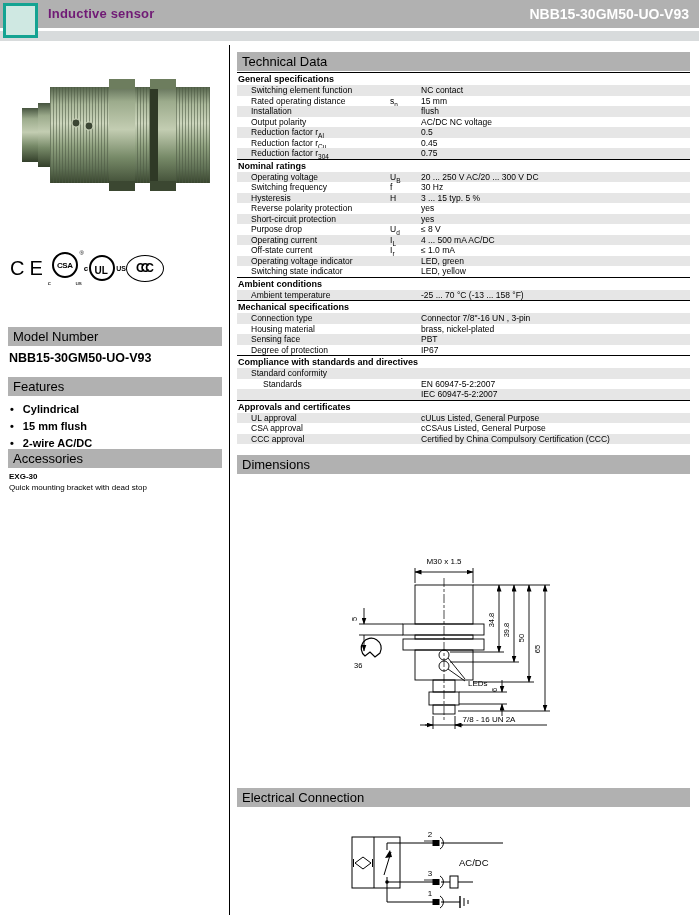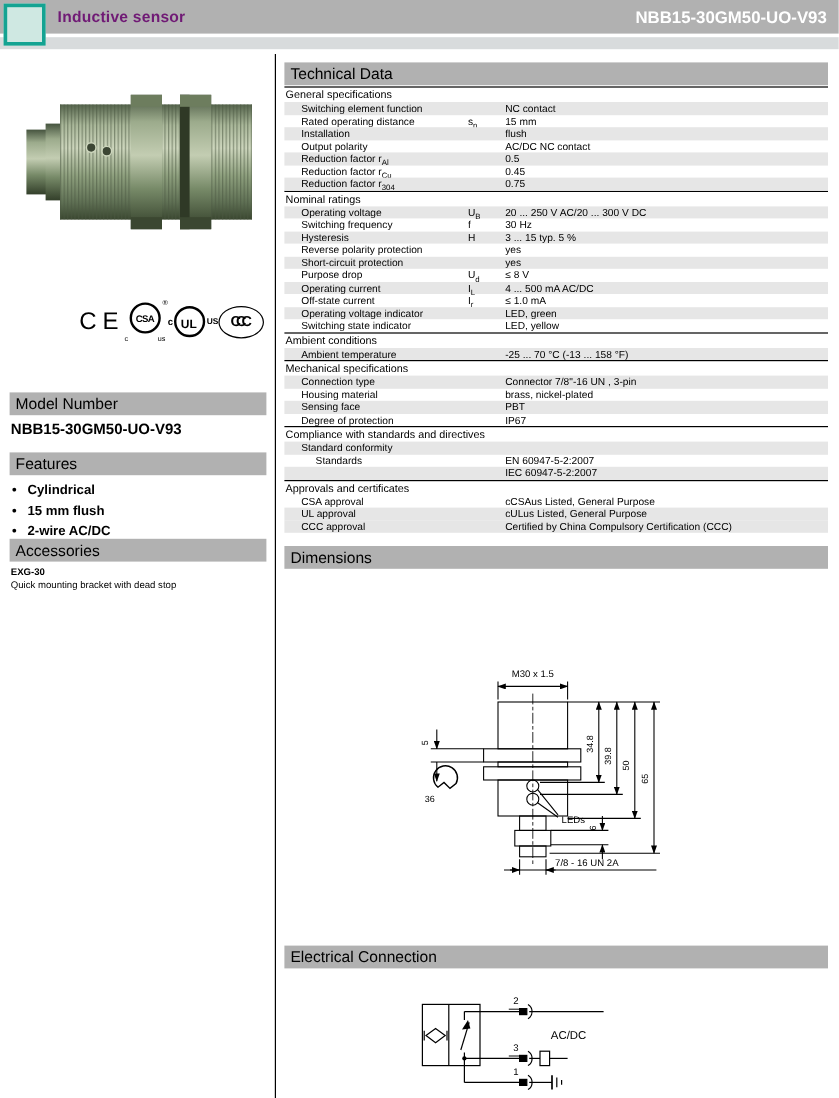--- a/index.html
+++ b/index.html
@@ -11,21 +11,21 @@
   .hsq{position:absolute;left:3px;top:3px;width:35px;height:35px;background:#cfe8e2;border:3px solid #14a392;z-index:3}
   .htitle{position:absolute;left:48px;top:6px;font-size:13px;font-weight:bold;color:#701a75;letter-spacing:.2px}
   .hmodel{position:absolute;right:10px;top:6px;font-size:14px;font-weight:bold;color:#fff}
   .hstrip{position:absolute;left:0;top:31px;width:699px;height:10px;background:#d8dbdc}
   .vdiv{position:absolute;left:229px;top:45px;width:1px;height:870px;background:#000}
 
   .secbar{background:#b1b1b1;font-weight:normal;font-size:13px;line-height:19px;height:19px;padding-left:5px;color:#000}
 
   
   .photo-wrap{position:absolute;left:14px;top:75px;width:202px;height:120px}
-  .logos{position:absolute;left:10px;top:246px;width:210px;height:44px;display:flex;justify-content:flex-end;align-items:center}
+  .logos{position:absolute;left:10px;top:246px;width:210px;height:44px;display:flex;justify-content:flex-start;align-items:center}
   .ce{font-size:20px;letter-spacing:5px;font-weight:400}
   .csa{position:relative;width:36px;height:40px}
   .csa .circ{position:absolute;left:4px;top:4px;width:26px;height:26px;border:2.5px solid #000;border-radius:50%;display:flex;align-items:center;justify-content:center;font-size:8px;font-weight:bold;letter-spacing:-.5px}
   .csa .c{position:absolute;left:0;bottom:2px;font-size:6px}
   .csa .us{position:absolute;right:2px;bottom:2px;font-size:6px}
   .csa .r{position:absolute;right:0;top:2px;font-size:6px}
   .cul{display:flex;align-items:center}
   .cul .c{font-size:8px;font-weight:bold;margin-right:1px}
   .cul .circ{width:26px;height:26px;border:2px solid #000;border-radius:50%;display:flex;align-items:center;justify-content:center;font-size:10px;font-weight:bold}
   .cul .circ i{font-style:normal;position:relative;top:2px;left:-1px}
@@ -38,21 +38,21 @@
   .ft-list{position:absolute;left:10px;top:401px;list-style:none}
   .ft-list li{font-size:11px;font-weight:bold;height:17px;line-height:17px}
   .ft-list li::before{content:"•";margin-right:9px}
   .ac-bar{position:absolute;left:8px;top:449px;width:214px}
   .ac-name{position:absolute;left:9px;top:472px;font-size:8px;font-weight:bold}
   .ac-desc{position:absolute;left:9px;top:483px;font-size:8px}
 
   
   .td-bar{position:absolute;left:237px;top:52px;width:453px}
   .tech{position:absolute;left:237px;top:72px;width:453px}
-  .tgroup{font-size:9px;font-weight:normal;border-top:1px solid #000;padding:2px 0 1px 1px;line-height:9px}
+  .tgroup{font-size:9px;font-weight:bold;border-top:1px solid #000;padding:2px 0 1px 1px;line-height:9px}
   .trow{position:relative;height:10.5px;font-size:8.5px;line-height:10.5px}
   .trow.shaded{background:#e6e6e6}
   .trow .c-label{position:absolute;left:14px;top:0;white-space:nowrap}
   .trow.indent2 .c-label{left:26px}
   .trow .c-sym{position:absolute;left:153px;top:0}
   .trow .c-val{position:absolute;left:184px;top:0;white-space:nowrap}
   sub{font-size:6.5px;line-height:0}
   .dim-bar{position:absolute;left:237px;top:455px;width:453px}
   .dim-svg{position:absolute;left:237px;top:542px}
   .ec-bar{position:absolute;left:237px;top:788px;width:453px}
@@ -161,21 +161,21 @@
     <div class="c-val"><span>15 mm</span></div>
   </div>
     <div class="trow shaded">
     <div class="c-label"><span>Installation</span><sub></sub></div>
     <div class="c-sym"><span></span><sub></sub></div>
     <div class="c-val"><span>flush</span></div>
   </div>
     <div class="trow">
     <div class="c-label"><span>Output polarity</span><sub></sub></div>
     <div class="c-sym"><span></span><sub></sub></div>
-    <div class="c-val"><span>AC/DC NC contact</span></div>
+    <div class="c-val"><span>AC/DC NC voltage</span></div>
   </div>
     <div class="trow shaded">
     <div class="c-label"><span>Reduction factor r</span><sub>Al</sub></div>
     <div class="c-sym"><span></span><sub></sub></div>
     <div class="c-val"><span>0.5</span></div>
   </div>
     <div class="trow">
     <div class="c-label"><span>Reduction factor r</span><sub>Cu</sub></div>
     <div class="c-sym"><span></span><sub></sub></div>
     <div class="c-val"><span>0.45</span></div>
@@ -273,29 +273,29 @@
     <div class="c-label"><span>Standards</span><sub></sub></div>
     <div class="c-sym"><span></span><sub></sub></div>
     <div class="c-val"><span>EN 60947-5-2:2007</span></div>
   </div>
     <div class="trow shaded">
     <div class="c-label"><span></span><sub></sub></div>
     <div class="c-sym"><span></span><sub></sub></div>
     <div class="c-val"><span>IEC 60947-5-2:2007</span></div>
   </div>
     <div class="tgroup"><span>Approvals and certificates</span></div>
+    <div class="trow shaded">
+    <div class="c-label"><span>UL approval</span><sub></sub></div>
+    <div class="c-sym"><span></span><sub></sub></div>
+    <div class="c-val"><span>cULus Listed, General Purpose</span></div>
+  </div>
     <div class="trow">
     <div class="c-label"><span>CSA approval</span><sub></sub></div>
     <div class="c-sym"><span></span><sub></sub></div>
     <div class="c-val"><span>cCSAus Listed, General Purpose</span></div>
-  </div>
-    <div class="trow shaded">
-    <div class="c-label"><span>UL approval</span><sub></sub></div>
-    <div class="c-sym"><span></span><sub></sub></div>
-    <div class="c-val"><span>cULus Listed, General Purpose</span></div>
   </div>
     <div class="trow shaded">
     <div class="c-label"><span>CCC approval</span><sub></sub></div>
     <div class="c-sym"><span></span><sub></sub></div>
     <div class="c-val"><span>Certified by China Compulsory Certification (CCC)</span></div>
   </div>
   </div>
 
 <div class="secbar dim-bar">Dimensions</div>
 

